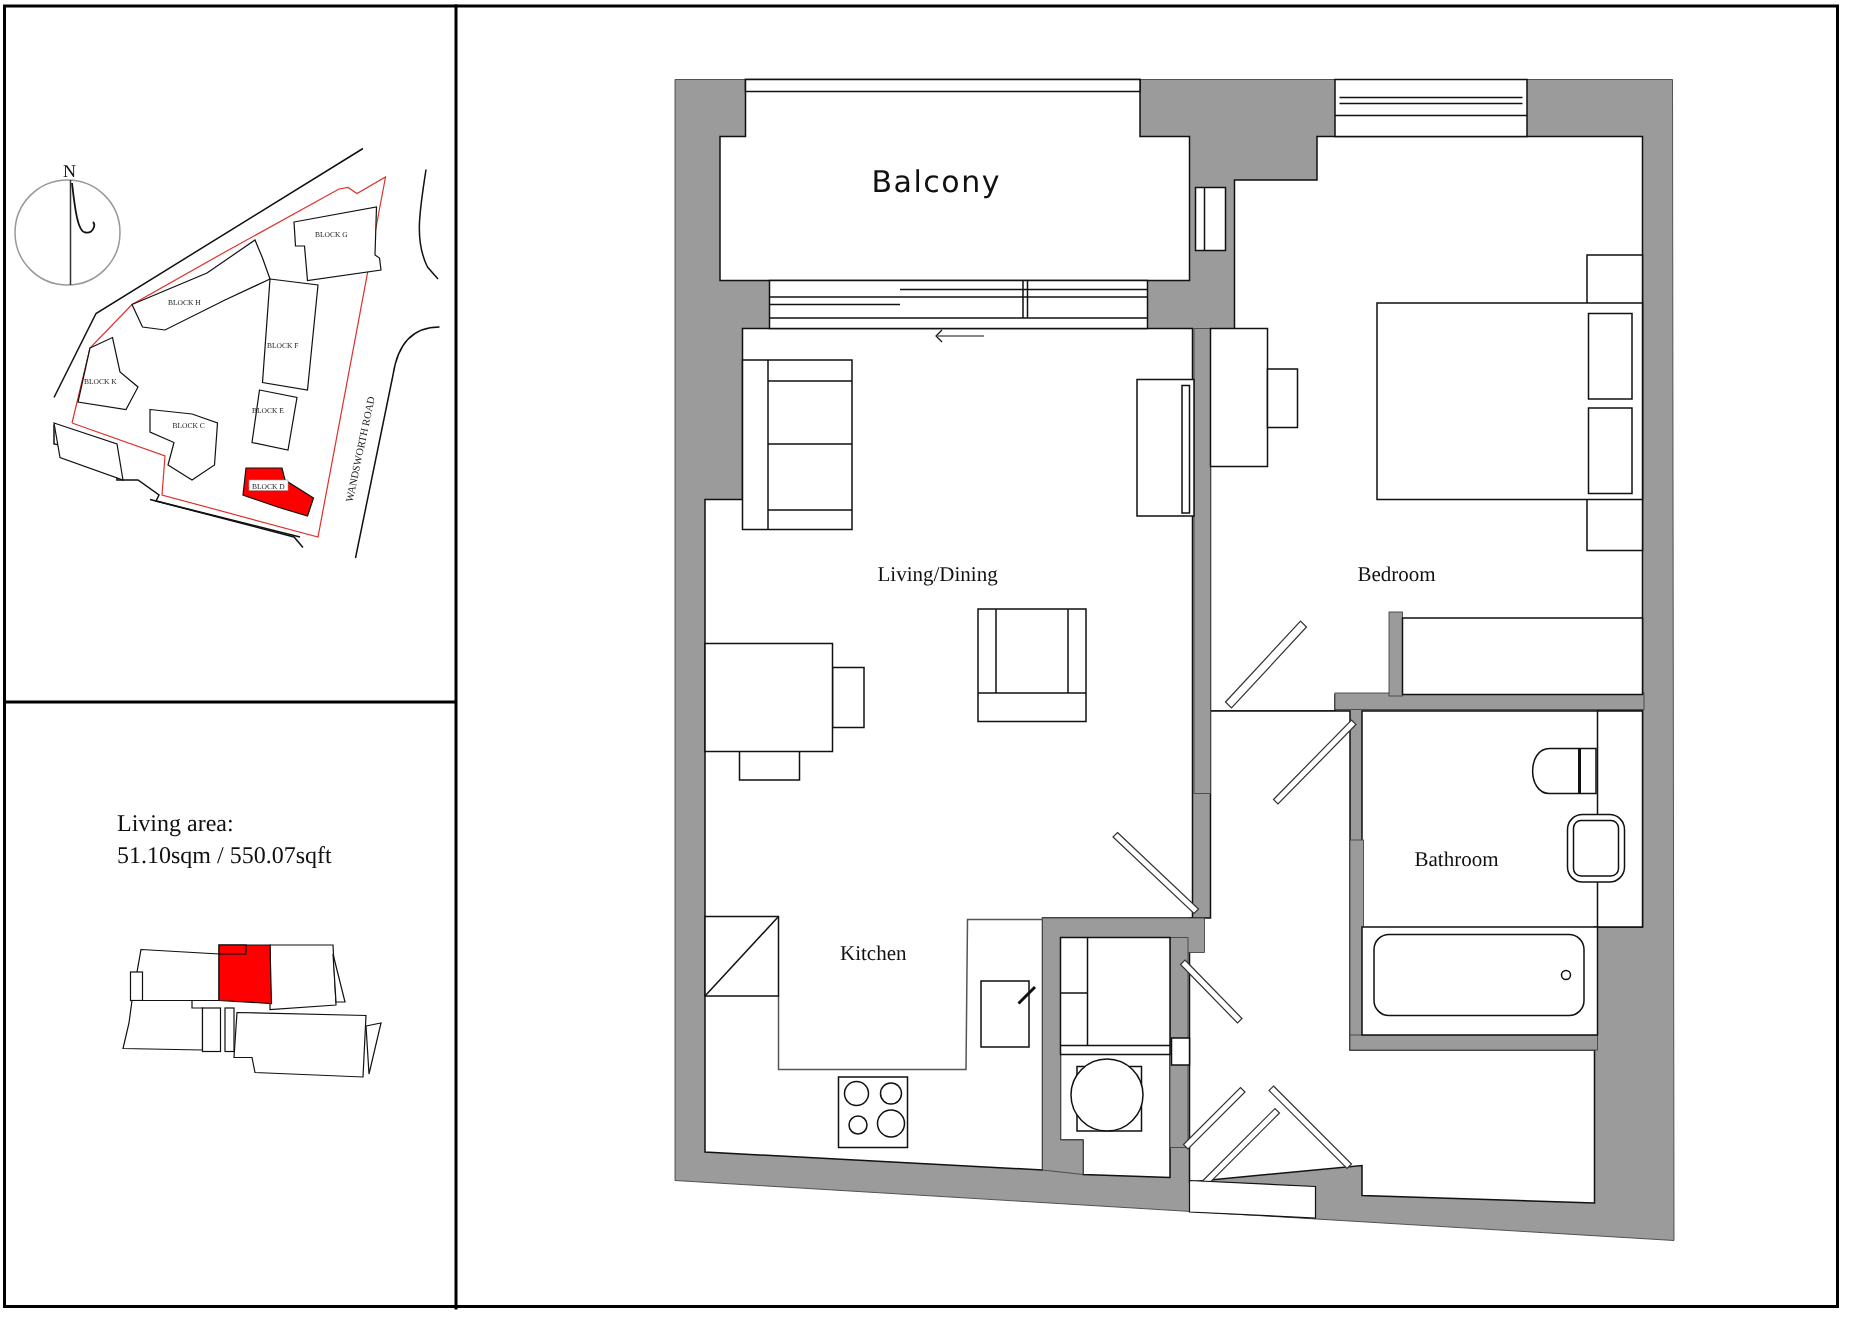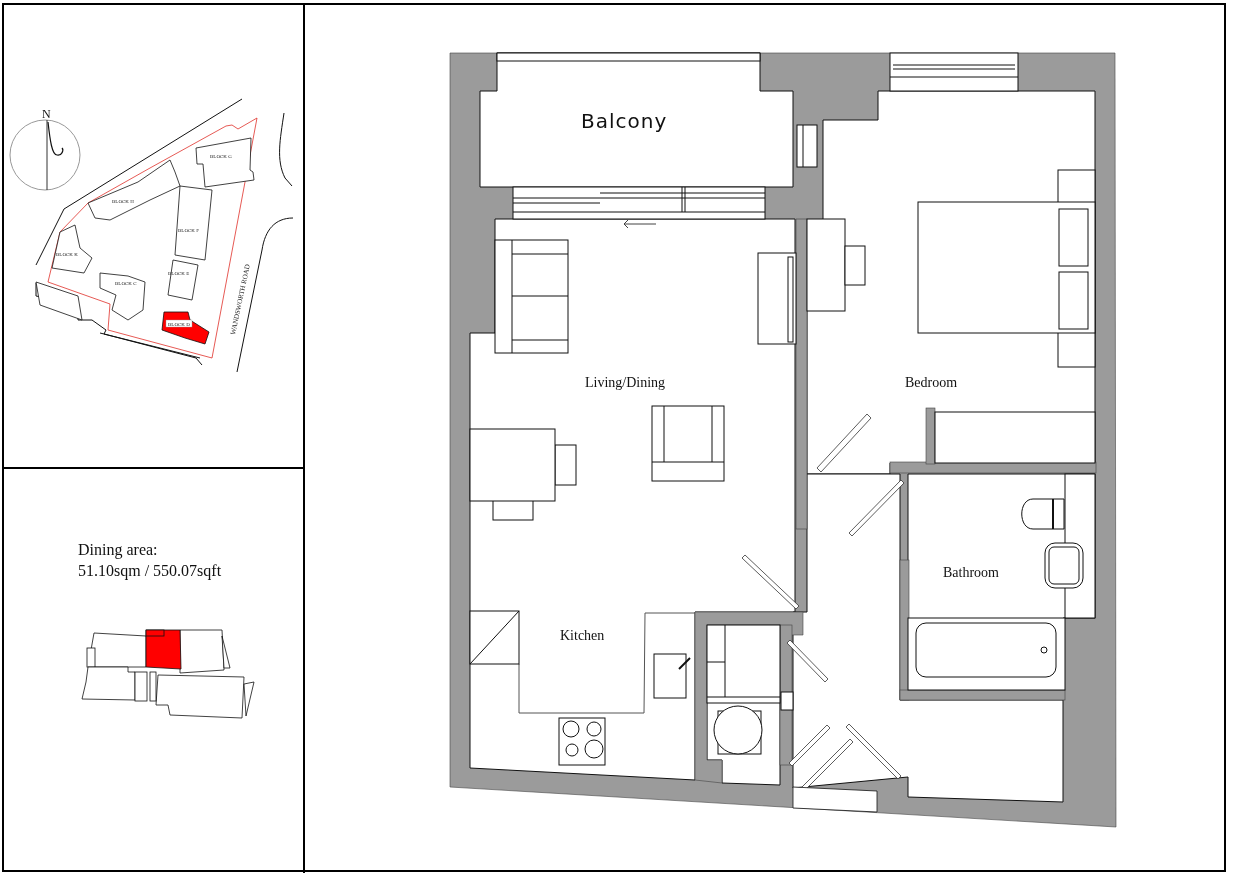--- a/index.html
+++ b/index.html
@@ -62,21 +62,21 @@
     <text class="site-label" x="56" y="256">BLOCK K</text>
     <text class="site-label" x="115" y="285">BLOCK C</text>
     <rect x="166" y="320" width="26" height="7" fill="#fff" stroke="#999" stroke-width="0.4"></rect>
     <text class="site-label" x="168" y="326">BLOCK D</text>
     <text class="road-label" x="0" y="0" transform="translate(235,335) rotate(-78)">WANDSWORTH ROAD</text>
   </svg>
 </div>
 
 <div class="panel" id="area-panel">
   <div class="area-text">
-    <div>Dining area:</div>
+    <div>Living area:</div>
     <div>51.10sqm / 550.07sqft</div>
   </div>
   <svg width="299" height="402" viewBox="4 469 299 402">
     <g fill="#fff" stroke="#111" stroke-width="0.8">
       <polygon points="94,633 146,636 146,667 88,667"></polygon>
       <rect x="87" y="648" width="8" height="19"></rect>
       <polygon points="88,667 128,667 128,672 135,672 135,700 82,699 86,682"></polygon>
       <rect x="135" y="672" width="12" height="29"></rect>
       <polygon points="180,630 222,630 224,670 180,673"></polygon>
       <polygon points="222,636 230,668 224,668"></polygon>

